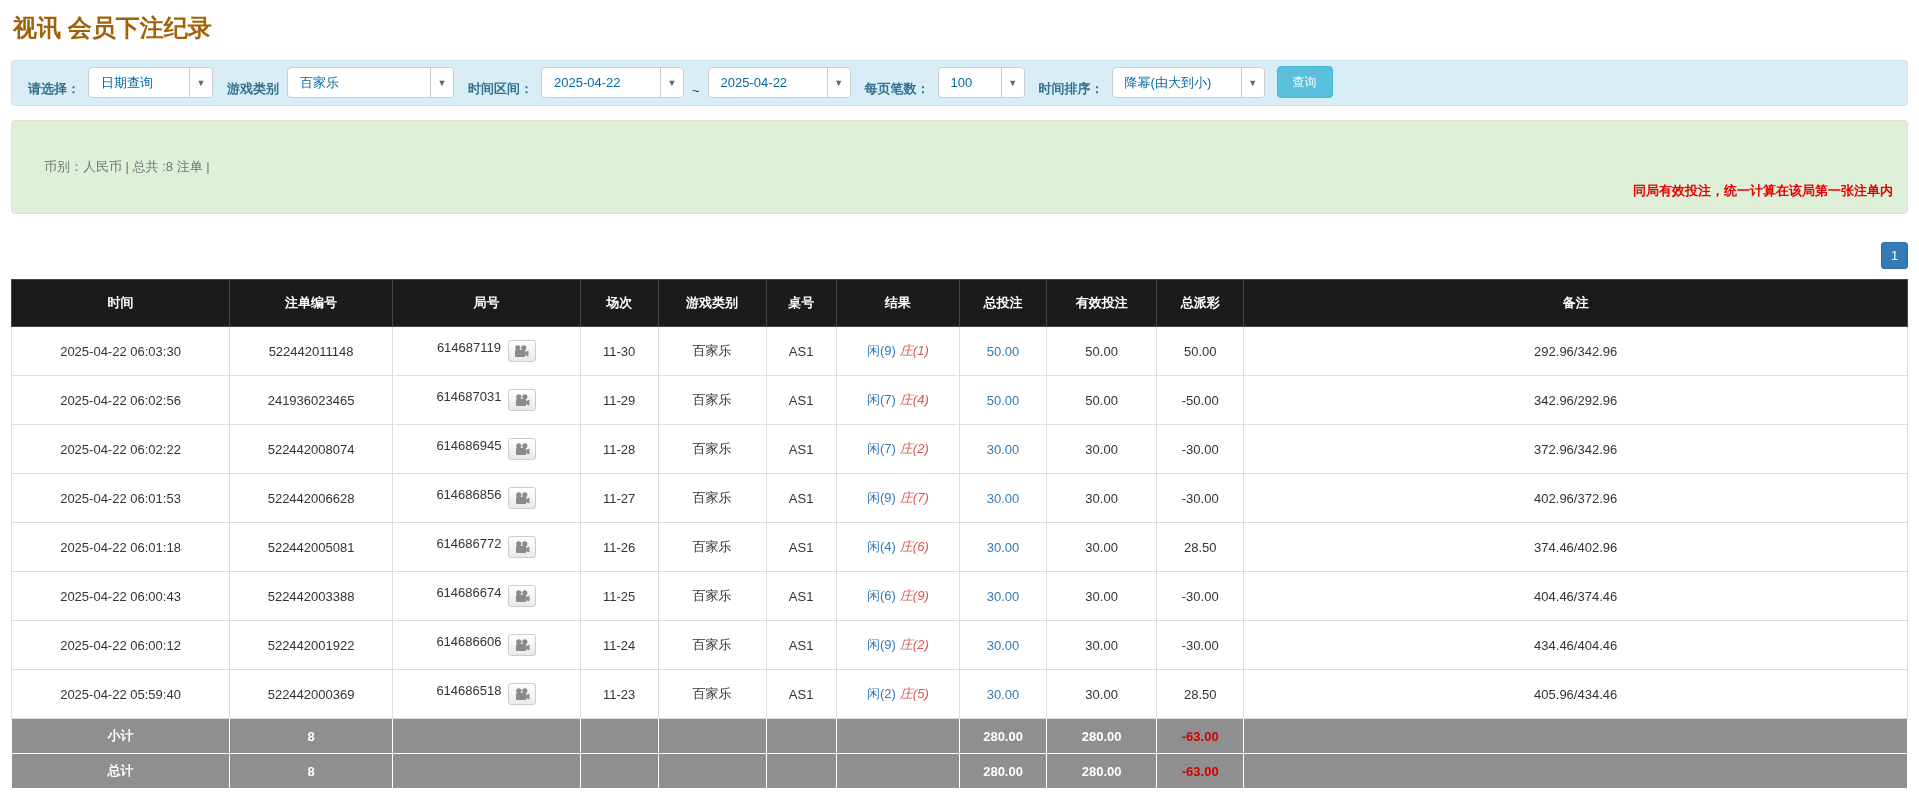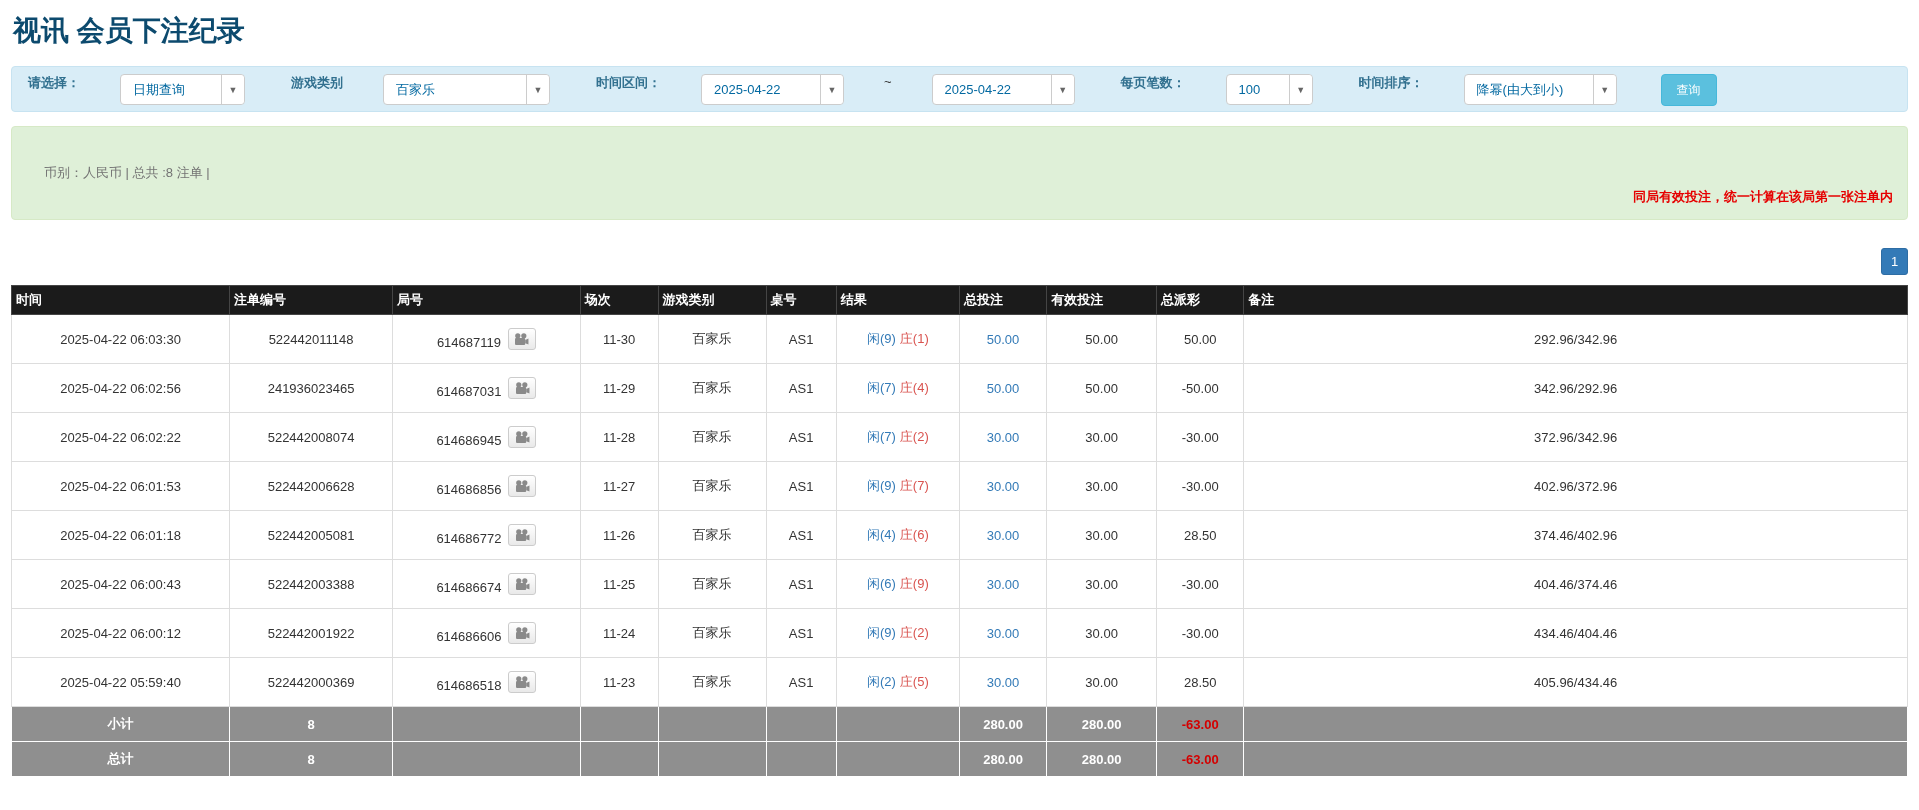--- a/index.html
+++ b/index.html
@@ -6,36 +6,35 @@
   html, body { margin: 0; padding: 0; background: #fff; }
   body {
     font-family: "Liberation Sans", "DejaVu Sans", sans-serif;
     color: #333;
     font-size: 13px;
     width: 1919px;
   }
   .page { padding: 6px 11px 20px; }
 
   .page-title {
-    font-size: 28px;
+    font-size: 24px;
     font-weight: bold;
-    color: #0c4a6e;
+    color: #a16207;
     margin: 6px 0 16px 2px;
   }
 
   
   .filter-bar {
     background: var(--filter_bg, #d9edf7);
     border: 1px solid #c7e3f1;
     border-radius: 4px;
     padding: 7px 10px;
     display: flex;
-    align-items: flex-start;
+    align-items: flex-end;
     height: 46px;
-    gap: 32px;
   }
   .filter-label {
     color: #31708f;
     font-weight: bold;
     margin: 0 8px 0 14px;
     white-space: nowrap;
   }
   .filter-label:first-child { margin-left: 6px; }
   .combo {
     display: inline-flex;
@@ -121,48 +120,48 @@
   table.records {
     width: 100%;
     border-collapse: collapse;
     font-size: 13px;
     table-layout: fixed;
   }
   table.records thead th {
     background: var(--header_bg, #1b1b1b);
     color: #fff;
     font-weight: bold;
-    padding: 5px 4px;
+    padding: 14px 4px;
     border: 1px solid #454545;
-    text-align: left;
+    text-align: center;
   }
   table.records tbody td {
     border: 1px solid #ddd;
     padding: 13px 6px;
     text-align: center;
     background: #fff;
     color: #333;
     overflow: hidden;
     white-space: nowrap;
   }
-  .round-cell-inner { display: inline-flex; align-items: flex-end; gap: 7px; }
+  .round-cell-inner { display: inline-flex; align-items: flex-start; gap: 7px; }
   .icon-btn {
     display: inline-flex;
     align-items: center;
     justify-content: center;
     border: 1px solid #ccc;
     border-radius: 3px;
     background: linear-gradient(#fff, #e9e9e9);
     width: 28px;
     height: 22px;
     cursor: pointer;
     padding: 0;
   }
   .result-player { color: var(--player_blue, #337ab7); }
-  .result-banker { color: var(--banker_red, #d9534f); margin-left: 4px; }
+  .result-banker { color: var(--banker_red, #d9534f); margin-left: 4px; font-style: italic; }
   a.bet-link { color: var(--link_blue, #337ab7); text-decoration: none; cursor: pointer; }
   .neg { color: var(--negative_red, #e60000); }
 
   table.records tfoot td {
     background: var(--footer_bg, #8f8f8f);
     color: #fff;
     font-weight: bold;
     padding: 8px 6px;
     text-align: center;
     border: 1px solid #fff;

